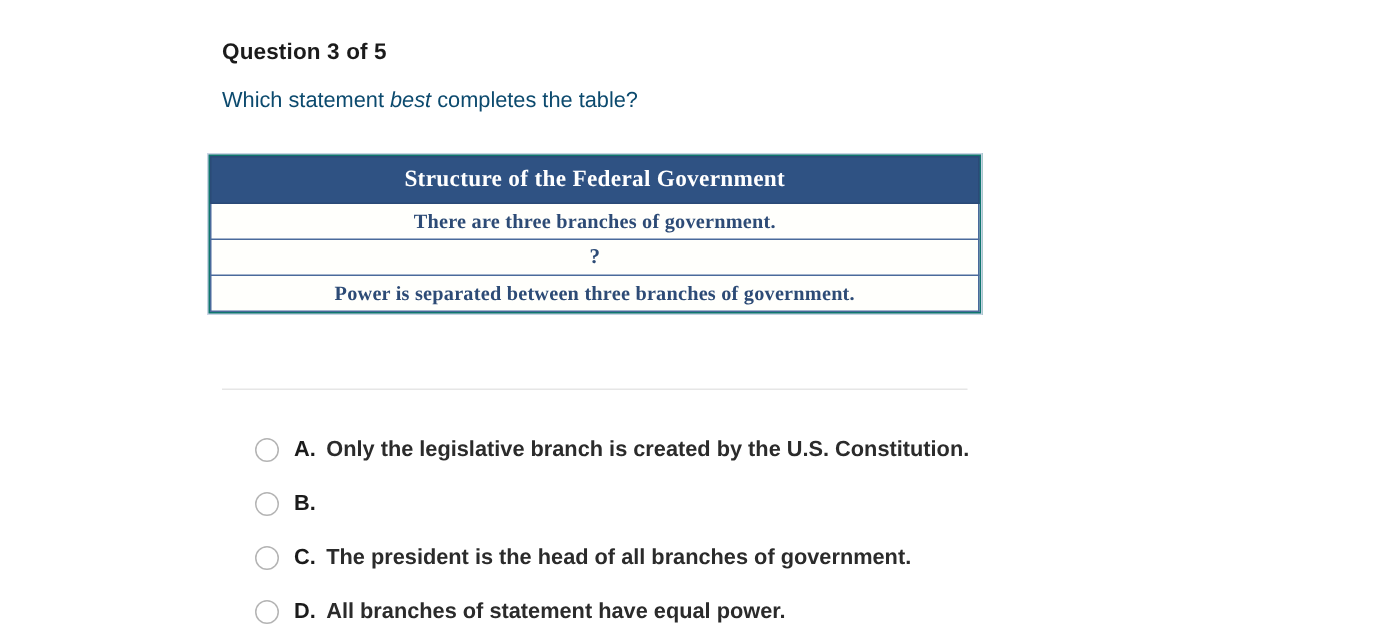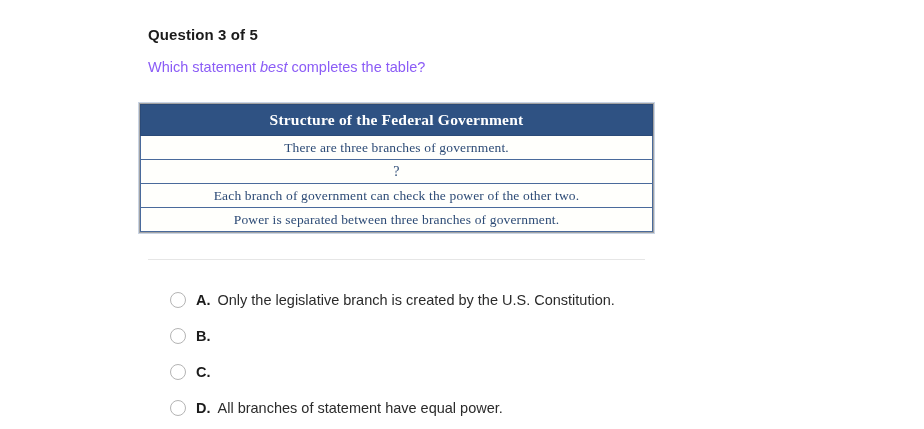--- a/index.html
+++ b/index.html
@@ -31,36 +31,36 @@
     color: #1b1b1b;
     letter-spacing: 0.1px;
   }
 
   .q-prompt {
     position: absolute;
     left: 148px;
     top: 59px;
     font-size: 14.5px;
     font-weight: normal;
-    color: #8b5cf6;
+    color: #0c4a6e;
     white-space: nowrap;
   }
   .q-prompt .em {
     font-style: italic;
   }
 
   
   .table-wrap {
     position: absolute;
     left: 138px;
     top: 102px;
     width: 517px;
     box-sizing: border-box;
     border: 1px solid #c9d4e4;
-    background: #a3a3a3;
+    background: #0f766e;
     padding: 1px;
   }
 
   .tbl {
     width: 100%;
     border-collapse: separate;
     border-spacing: 0;
     table-layout: fixed;
   }
 
@@ -78,21 +78,21 @@
     height: 30px;
     line-height: 30px;
     letter-spacing: 0.2px;
     border: 1px solid #2b4a77;
   }
 
   .tbl td.cell {
     background: #fffffc;
     color: #2d4b76;
     font-size: 13.5px;
-    font-weight: normal;
+    font-weight: bold;
     height: 23px;
     line-height: 23px;
     border: 1px solid #4a6a9b;
     border-top: none;
     letter-spacing: 0.15px;
   }
 
   .tbl td.cell.q {
     font-size: 14px;
   }
@@ -136,21 +136,21 @@
   .opt-letter {
     font-size: 14.5px;
     font-weight: bold;
     color: #1b1b1b;
     margin-right: 7px;
     flex: 0 0 auto;
   }
 
   .opt-text {
     font-size: 14.5px;
-    font-weight: normal;
+    font-weight: bold;
     color: #2b2b2b;
     white-space: nowrap;
     text-align: center;
   }
 </style>
 </head>
 <body>
 
 <div class="page">
 
@@ -164,23 +164,20 @@
         <tr>
           <th class="hdr">Structure of the Federal Government</th>
         </tr>
         <tr>
           <td class="cell">There are three branches of government.</td>
         </tr>
         <tr>
           <td class="cell q">?</td>
         </tr>
         <tr>
-          <td class="cell">Each branch of government can check the power of the other two.</td>
-        </tr>
-        <tr>
           <td class="cell">Power is separated between three branches of government.</td>
         </tr>
       </tbody>
     </table>
   </div>
 
   <div class="divider"></div>
 
   <div class="options">
 
@@ -191,20 +188,21 @@
     </div>
 
     <div class="option">
       <span class="radio"></span>
       <span class="opt-letter">B.</span>
     </div>
 
     <div class="option">
       <span class="radio"></span>
       <span class="opt-letter">C.</span>
+      <span class="opt-text">The president is the head of all branches of government.</span>
     </div>
 
     <div class="option">
       <span class="radio"></span>
       <span class="opt-letter">D.</span>
       <span class="opt-text">All branches of statement have equal power.</span>
     </div>
 
   </div>
 

